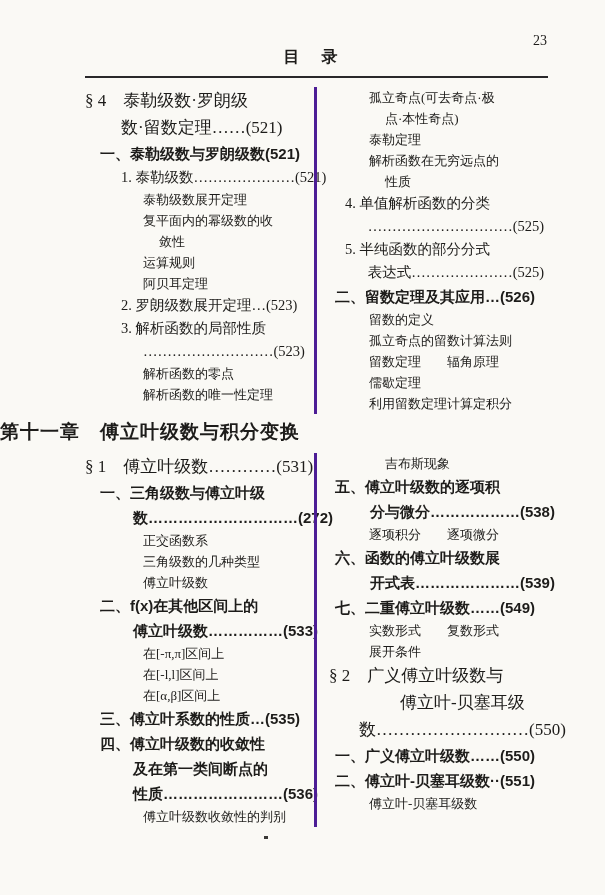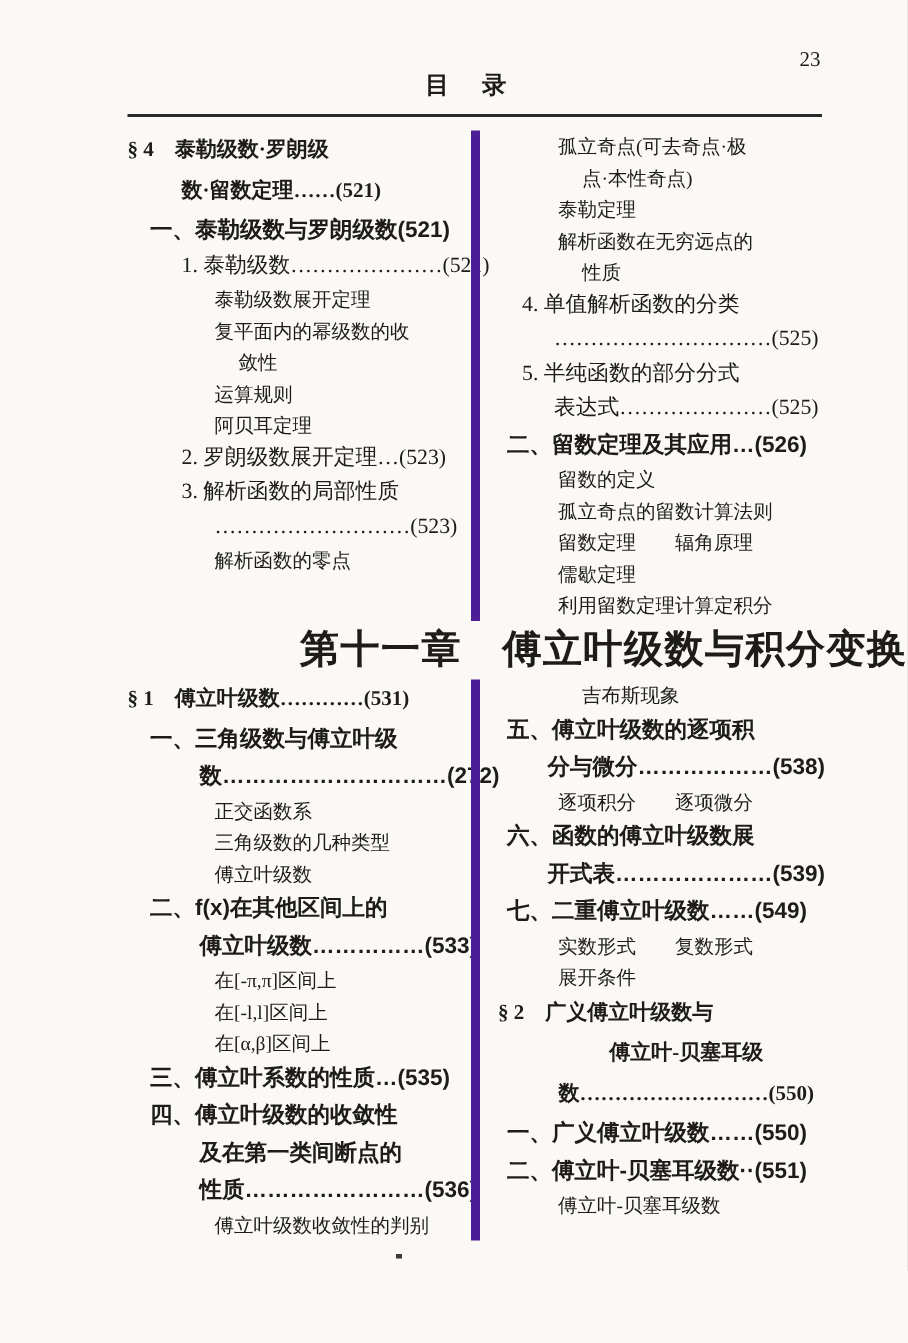--- a/index.html
+++ b/index.html
@@ -7,43 +7,43 @@
     position:relative; width:605px; height:895px; margin:0 auto;
     background:#faf9f5; color:#1d1c1a; overflow:hidden; box-sizing:border-box;
     font-family:"Liberation Serif","DejaVu Serif",serif;
   }
   .header { position:relative; padding-top:47px; height:22px;margin-left:19px; }
   .header-title { text-align:center; font-size:16px; font-weight:bold; letter-spacing:3px; }
   .page-number { position:absolute; top:33px; right:58px; font-size:14px; }
   .rule { border-top:2px solid #29282a; margin:7px 57px 9px 85px; height:0; }
   .columns { display:flex; margin:0 52px 0 85px; align-items:stretch; }
   .col.left  { flex:0 0 229px; width:229px; }
-  .col.right { flex:1; border-left:6px solid #4c1d95; padding-left:12px; }
+  .col.right { flex:1; border-left:3px solid #4c1d95; padding-left:12px; }
 
   .ln  { white-space:nowrap; }
-  .sec { font-size:14px; line-height:27px; font-weight:bold; }
+  .sec { font-size:17px; line-height:27px; font-weight:normal; }
   .h   { font-family:"Liberation Sans","DejaVu Sans",sans-serif; font-weight:bold;
          font-size:15px; line-height:25px; }
   .num { font-size:14.5px; line-height:23px; }
   .sub { font-size:13px; line-height:21px; }
 
   .col.left .i1  { padding-left:15px; }
   .col.left .i2  { padding-left:36px; }
   .col.left .i2b { padding-left:48px; }
   .col.left .i3  { padding-left:58px; }
   .col.left .i4  { padding-left:74px; }
 
   .col.right .i1  { padding-left:6px; }
   .col.right .i2  { padding-left:16px; }
   .col.right .i2b { padding-left:30px;text-align:center; }
   .col.right .i3  { padding-left:40px; }
   .col.right .i4  { padding-left:56px; }
 
   .chapter {
-    text-align:right; font-size:26px; font-weight:bold; letter-spacing:1px;
+    text-align:left; font-size:19px; font-weight:bold; letter-spacing:1px;
     font-family:"Liberation Sans","DejaVu Sans",sans-serif;
     margin:5px 0 8px 0; line-height:26px;
   }
   .speck { position:absolute; left:264px; top:836px; width:4px; height:3px; background:#3a3936; }
 </style>
 </head>
 <body>
 
 <div class="page">
 
@@ -61,20 +61,21 @@
       <div class="ln num i2">1. 泰勒级数…………………(521)</div>
       <div class="ln sub i3">泰勒级数展开定理</div>
       <div class="ln sub i3">复平面内的幂级数的收</div>
       <div class="ln sub i4">敛性</div>
       <div class="ln sub i3">运算规则</div>
       <div class="ln sub i3">阿贝耳定理</div>
       <div class="ln num i2">2. 罗朗级数展开定理…(523)</div>
       <div class="ln num i2">3. 解析函数的局部性质</div>
       <div class="ln num i3">………………………(523)</div>
       <div class="ln sub i3">解析函数的零点</div>
+      <div class="ln sub i3">解析函数的唯一性定理</div>
     </div>
     <div class="col right">
       <div class="ln sub i3">孤立奇点(可去奇点·极</div>
       <div class="ln sub i4">点·本性奇点)</div>
       <div class="ln sub i3">泰勒定理</div>
       <div class="ln sub i3">解析函数在无穷远点的</div>
       <div class="ln sub i4">性质</div>
       <div class="ln num i2">4. 单值解析函数的分类</div>
       <div class="ln num i2b">…………………………(525)</div>
       <div class="ln num i2">5. 半纯函数的部分分式</div>

